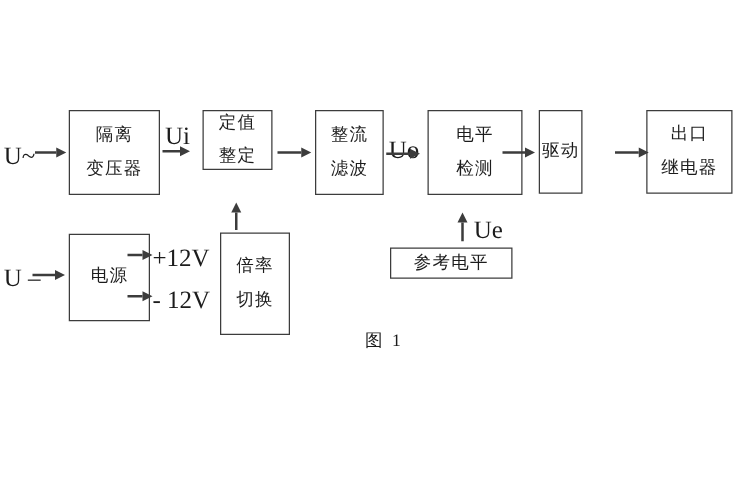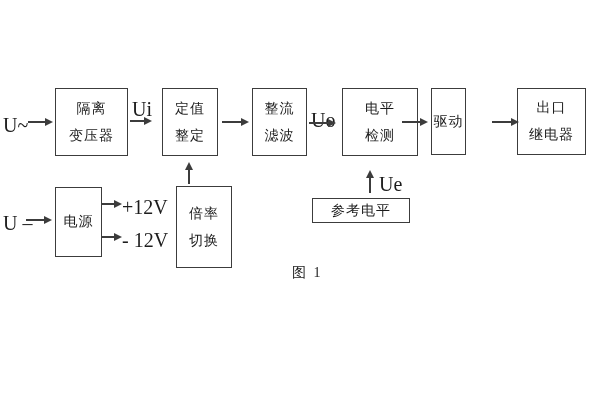--- a/index.html
+++ b/index.html
@@ -30,21 +30,21 @@
 </head>
 <body>
 
 <div class="canvas">
 
   <div class="box" style="left:55px;top:88px;width:73px;height:68px">
     <span>隔离</span>
     <span>变压器</span>
   </div>
 
-  <div class="box" style="left:162px;top:88px;width:56px;height:68px">
+  <div class="box" style="left:162px;top:88px;width:56px;height:48px">
     <span>定值</span>
     <span>整定</span>
   </div>
 
   <div class="box" style="left:252px;top:88px;width:55px;height:68px">
     <span>整流</span>
     <span>滤波</span>
   </div>
 
   <div class="box" style="left:342px;top:88px;width:76px;height:68px">
@@ -54,21 +54,21 @@
 
   <div class="box" style="left:431px;top:88px;width:35px;height:67px">
     <span>驱动</span>
   </div>
 
   <div class="box" style="left:517px;top:88px;width:69px;height:67px">
     <span>出口</span>
     <span>继电器</span>
   </div>
 
-  <div class="box" style="left:55px;top:187px;width:47px;height:70px">
+  <div class="box" style="left:55px;top:187px;width:65px;height:70px">
     <span>电源</span>
   </div>
 
   <div class="box" style="left:176px;top:186px;width:56px;height:82px">
     <span>倍率</span>
     <span>切换</span>
   </div>
 
   <div class="box" style="left:312px;top:198px;width:98px;height:25px">
     <span>参考电平</span>

